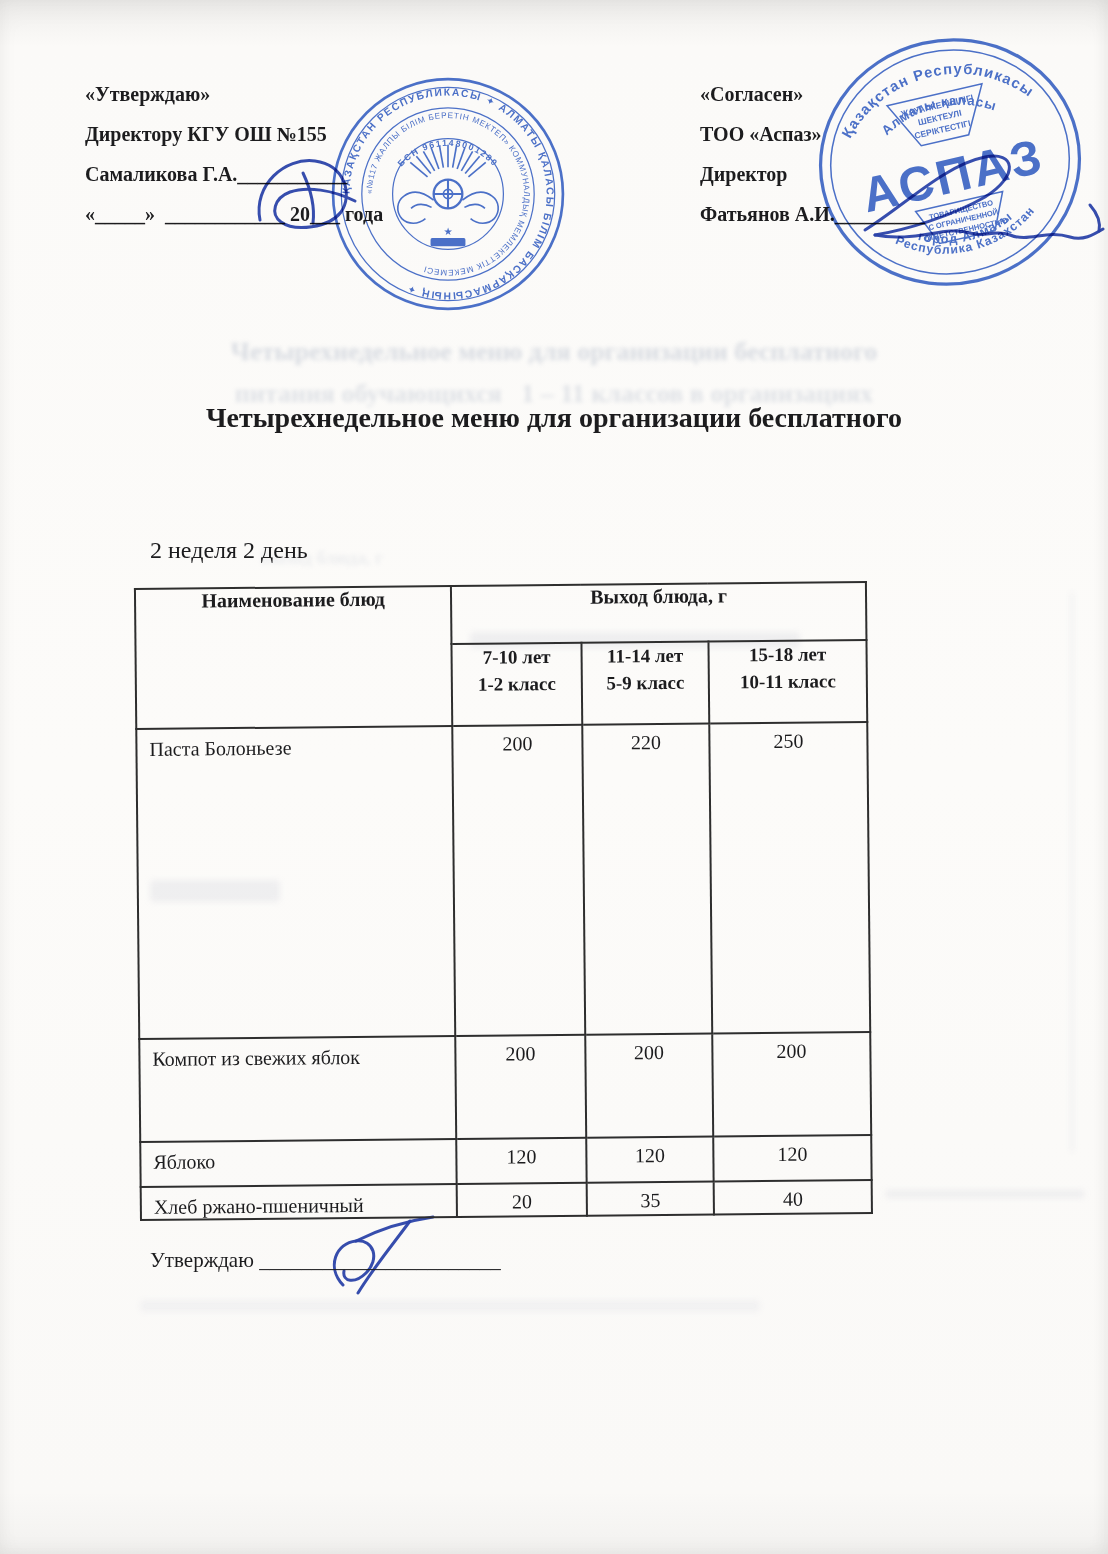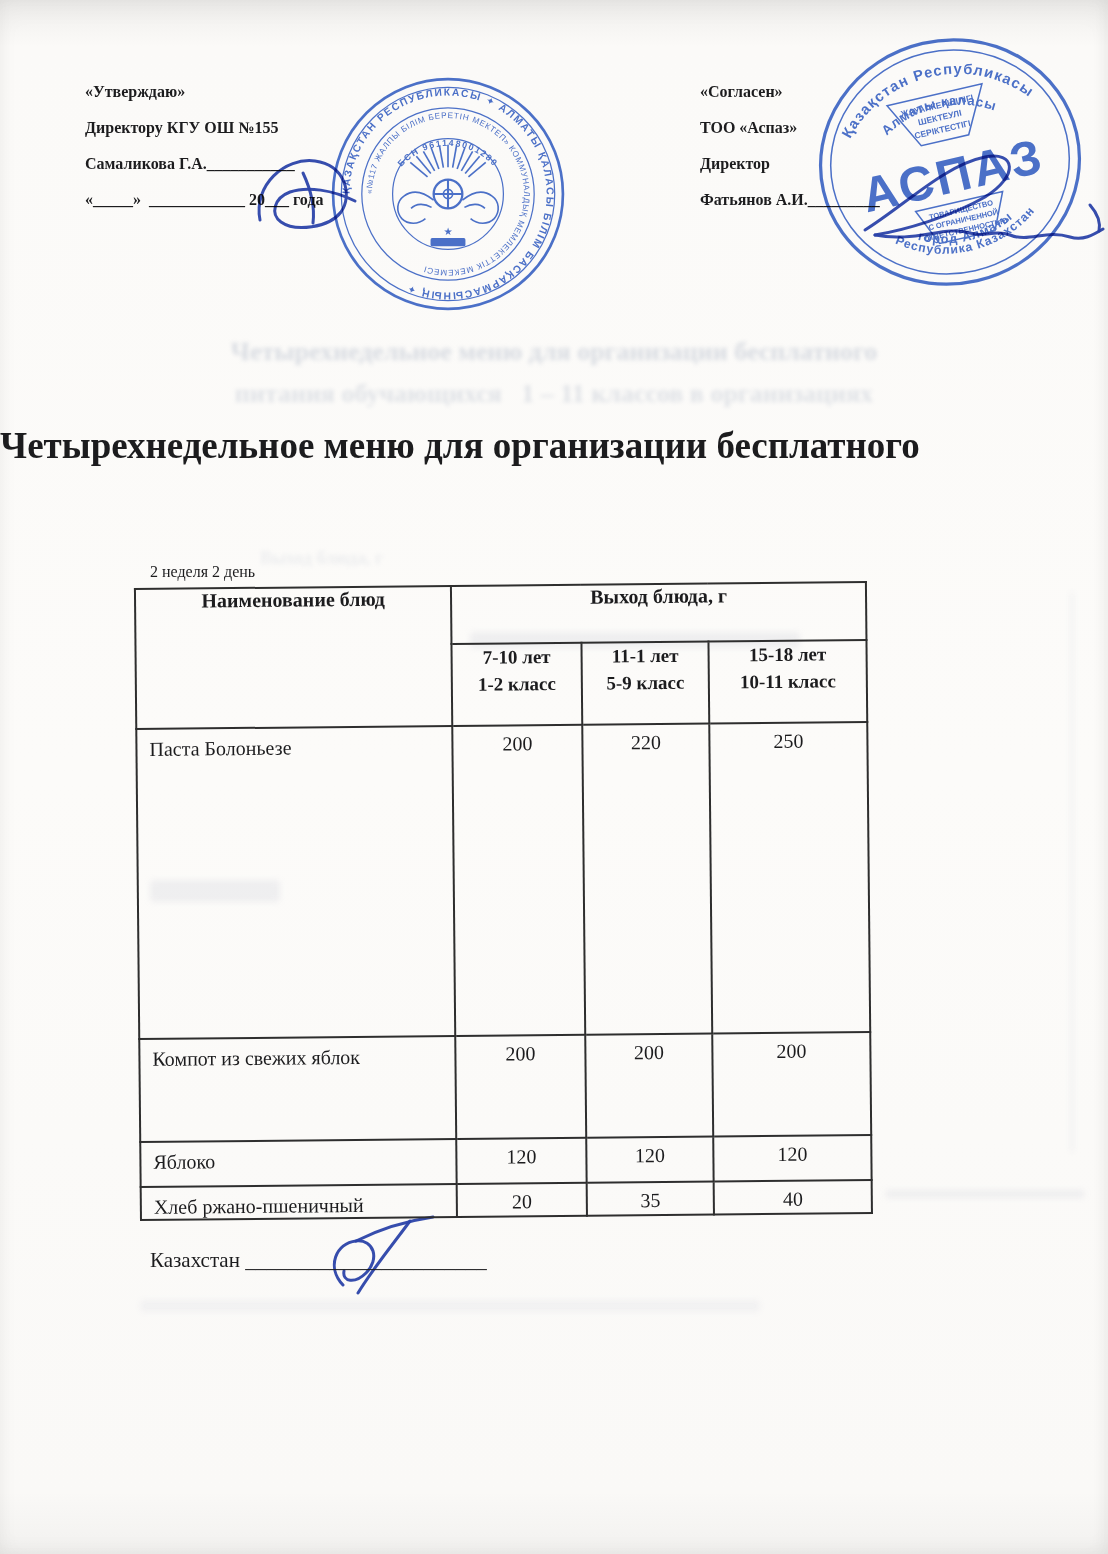--- a/index.html
+++ b/index.html
@@ -4,40 +4,40 @@
 <style>
   * { margin:0; padding:0; box-sizing:border-box; }
   body { background:#d8d8d6; font-family:"Liberation Serif","DejaVu Serif",serif; }
   .page {
     position:relative; width:1108px; height:1554px; margin:0 auto;
     background:linear-gradient(180deg,#efeeec 0%,#fbfaf8 3%,#fcfbf9 50%,#faf9f7 96%,#f2f1ef 100%);
     box-shadow:inset 0 10px 22px rgba(0,0,0,.045), inset 0 -8px 16px rgba(0,0,0,.03), inset -6px 0 14px rgba(0,0,0,.02);
     overflow:hidden; color:#1c1c1e;
   }
   
-  .hdr-block { position:absolute; font-weight:bold; font-size:16px; line-height:1; }
+  .hdr-block { position:absolute; font-weight:bold; font-size:20px; line-height:1; }
   .hdr-block p { margin:0 0 20px 0; white-space:pre; }
   .approve { left:85px; top:84px; }
   .agree   { left:700px; top:84px; }
   
   .stamp { position:absolute; mix-blend-mode:multiply; opacity:.92; }
   .school-stamp { left:330px; top:76px; }
   .aspaz-stamp  { left:808px; top:30px; }
   .sig { position:absolute; mix-blend-mode:multiply; }
   .sig path { fill:none; stroke:#2c45ae; stroke-width:3; stroke-linecap:round; opacity:.95; }
   
   .ghost-text { position:absolute; left:0; right:0; text-align:center; font-weight:bold;
     color:#94a0b6; filter:blur(2.2px); white-space:pre; }
   .ghost-bar { position:absolute; background:rgba(148,160,182,.12); filter:blur(3px); border-radius:4px; }
   
-  .doc-title { position:absolute; left:0; right:0; top:400px; 
-    font-weight:bold; font-size:37px; line-height:36px;margin-top:28px; }
+  .doc-title { position:absolute; left:0; right:0; top:400px; text-align:center;
+    font-weight:bold; font-size:28px; line-height:36px; }
   .doc-title p { white-space:pre; }
   
-  .week-label { position:absolute; left:150px; top:563px; font-size:16px;font-family:Liberation Serif, serif; }
+  .week-label { position:absolute; left:150px; top:537px; font-size:24px;font-family:Liberation Serif, serif; }
   .menu-table-wrap { position:absolute; left:140px; top:588px; transform:rotate(-0.55deg); transform-origin:0 100%; }
   table.menu { border-collapse:collapse; table-layout:fixed; width:731px; background:transparent; }
   table.menu td { border:2px solid #2e2e2e; vertical-align:top; }
   td.name-hdr { vertical-align:middle; text-align:center; font-weight:bold; font-size:20px; }
   td.group-hdr { text-align:center; vertical-align:middle; font-weight:bold; font-size:20px; height:58px; }
   td.age-hdr { text-align:center; vertical-align:middle; font-weight:bold; font-size:19px; line-height:1.4; height:82px; }
   td.age-hdr span { display:block; }
   td.dish { font-size:20px; padding:8px 6px 0 12px; }
   td.val  { font-size:20px; text-align:center; padding-top:6px; }
   tr.r1 { height:310px; } tr.r2 { height:103px; } tr.r3 { height:45px; } tr.r4 { height:33px; }
@@ -195,21 +195,21 @@
         <tr>
           <td class="name-hdr" rowspan="2">Наименование блюд</td>
           <td class="group-hdr" colspan="3">Выход блюда, г</td>
         </tr>
         <tr>
           <td class="age-hdr">
             <span>7-10 лет</span>
             <span>1-2 класс</span>
           </td>
           <td class="age-hdr">
-            <span>11-1 лет</span>
+            <span>11-14 лет</span>
             <span>5-9 класс</span>
           </td>
           <td class="age-hdr">
             <span>15-18 лет</span>
             <span>10-11 класс</span>
           </td>
         </tr>
         <tr class="r1">
           <td class="dish">Паста Болоньезе</td>
           <td class="val">200</td>
@@ -231,15 +231,15 @@
         <tr class="r4">
           <td class="dish">Хлеб ржано-пшеничный</td>
           <td class="val">20</td>
           <td class="val">35</td>
           <td class="val">40</td>
         </tr>
       </tbody>
     </table>
   </div>
 
-  <div class="nurse-line"><span>Казахстан </span><span>_______________________</span></div>
+  <div class="nurse-line"><span>Утверждаю </span><span>_______________________</span></div>
 
 </div>
 
 </body></html>

